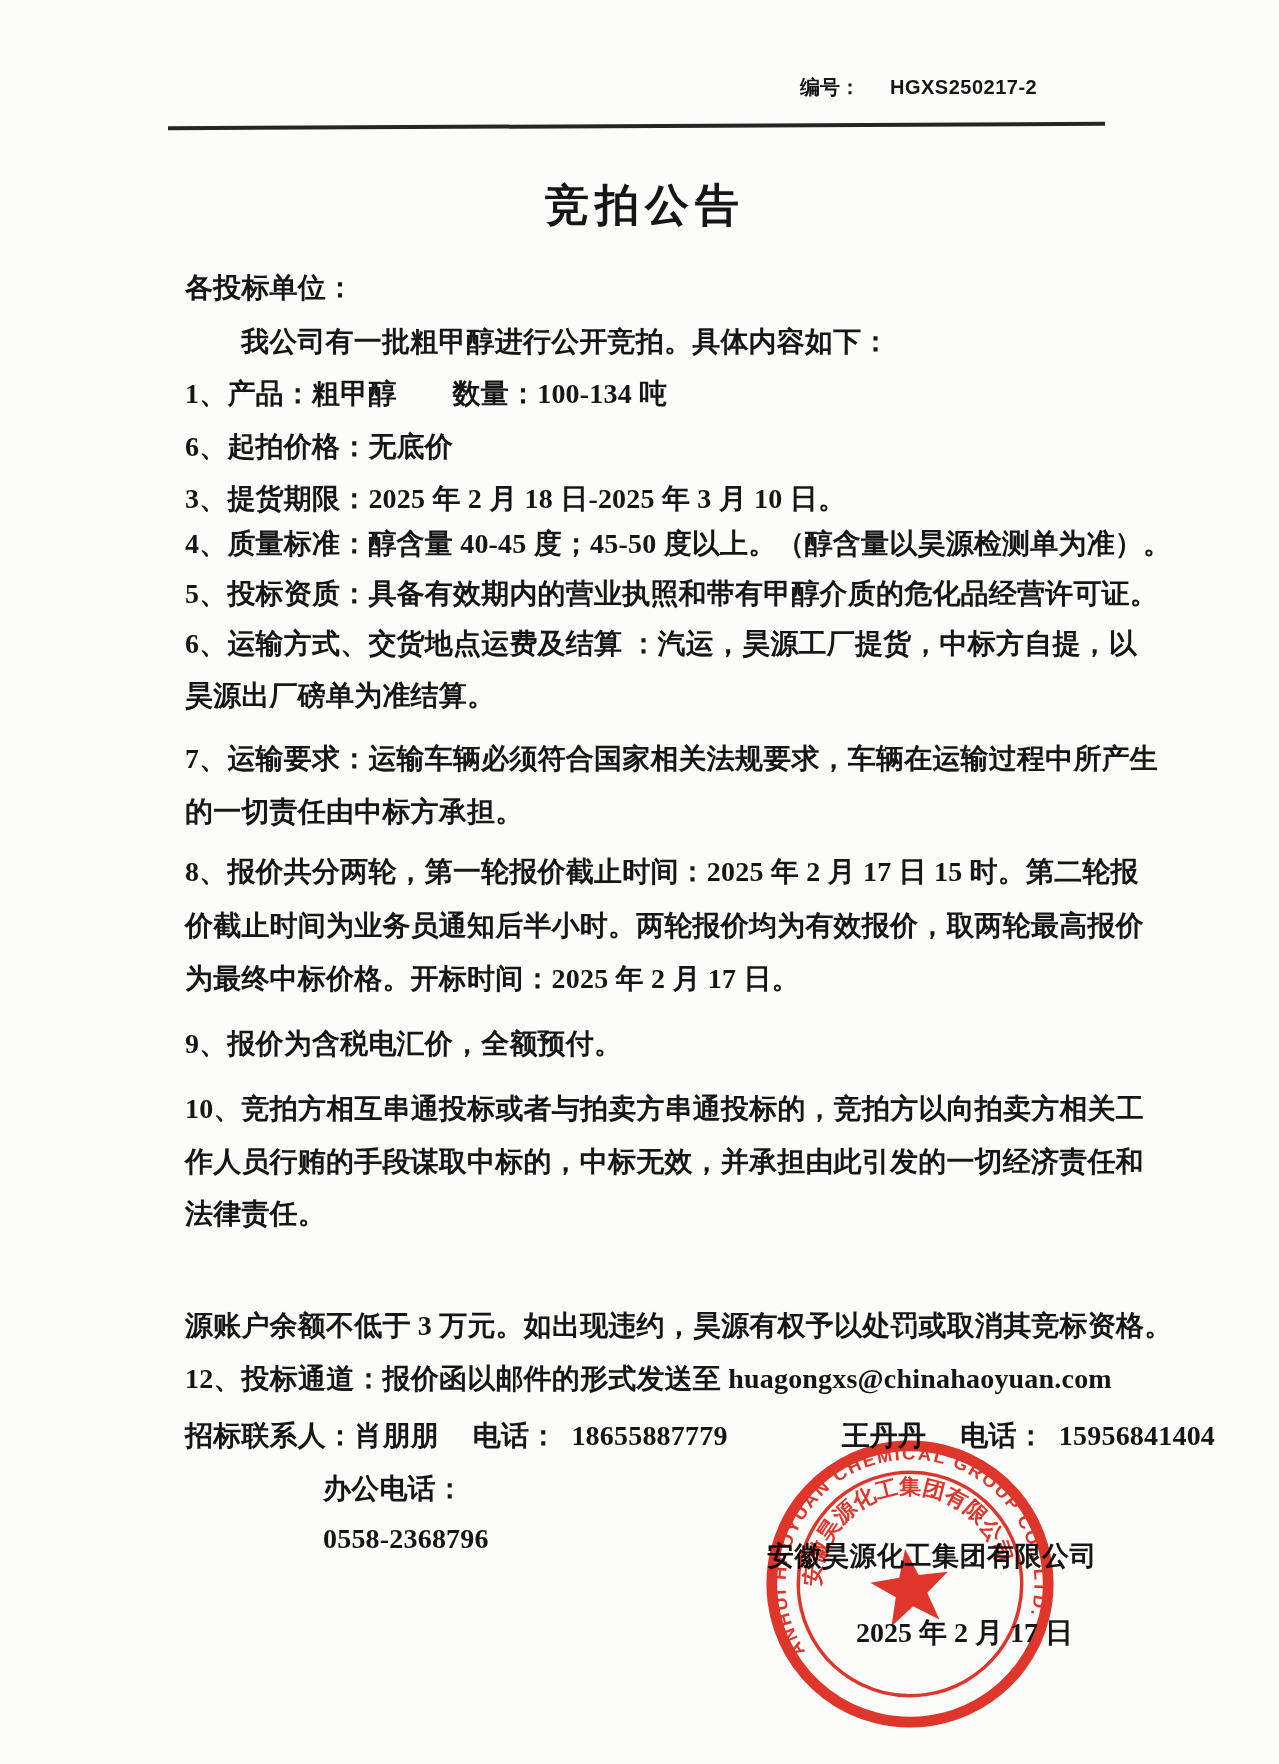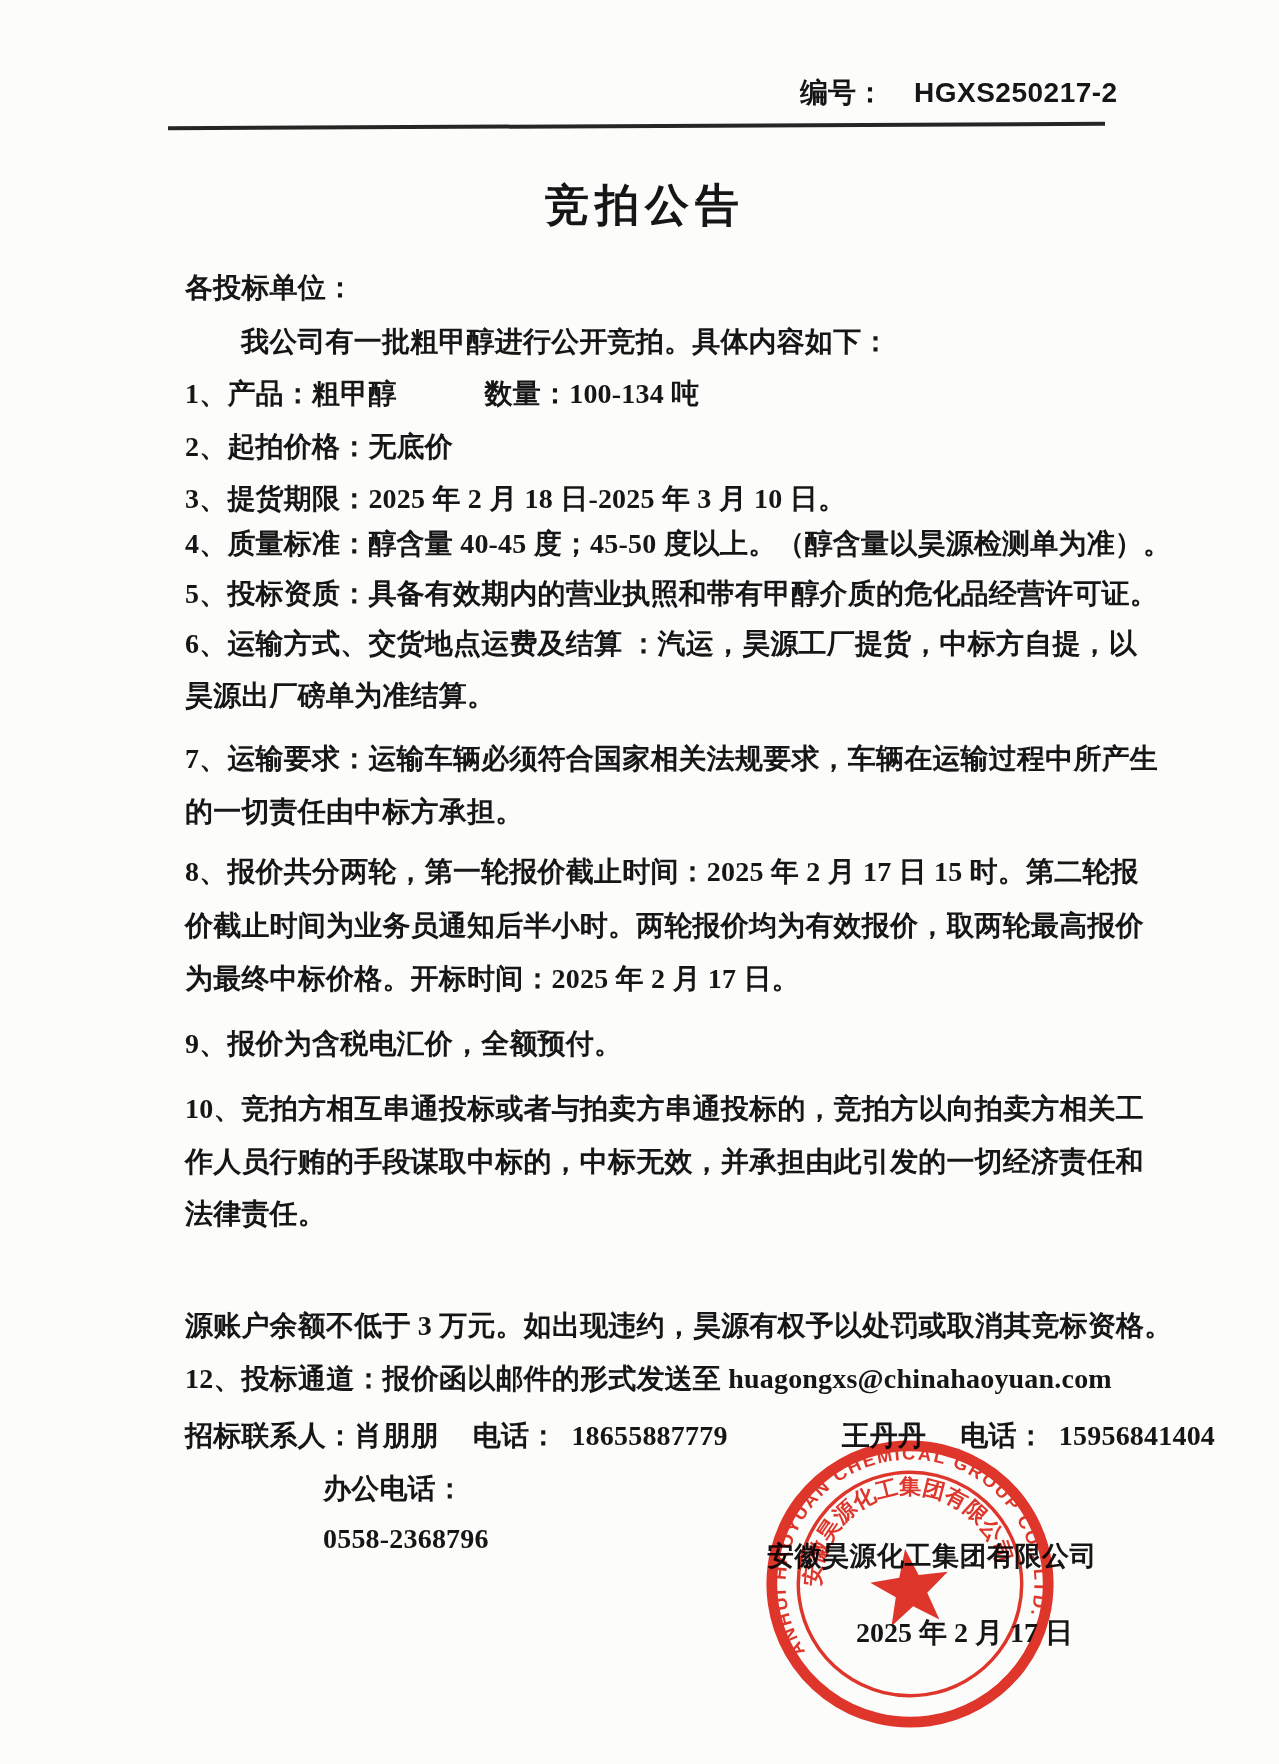--- a/index.html
+++ b/index.html
@@ -8,21 +8,21 @@
     width:1279px;height:1764px;
     margin:0 auto;
     background:#fcfcfb;
     overflow:hidden;
     font-family:"Liberation Serif","DejaVu Serif",serif;
     color:#161616;
   }
   .doc-number{
     position:absolute;top:74px;left:800px;
     display:flex;align-items:baseline;gap:30px;
-    font-weight:bold;font-size:28px;
+    font-weight:bold;font-size:20px;
     font-family:"Liberation Sans","DejaVu Sans",sans-serif;
     white-space:nowrap;
   }
   .doc-number .num-value{letter-spacing:.5px;}
   .divider{
     position:absolute;top:124px;left:168px;
     width:937px;height:3.5px;background:#262626;
     transform:rotate(-0.28deg);
   }
   .doc-title{
@@ -30,21 +30,21 @@
     text-align:center;
     font-size:44px;font-weight:bold;letter-spacing:6px;
     white-space:nowrap;
   }
   .bline{
     position:absolute;left:185px;
     font-size:28px;font-weight:600;line-height:40px;
     white-space:nowrap;letter-spacing:.2px;
   }
   .indented{left:241px;}
-  .item1{display:flex;gap:88px;}
+  .item1{display:flex;gap:56px;}
   .contact-row{display:flex;gap:34px;}
   .contact-row .pair{display:flex;gap:14px;align-items:flex-end;}
   .office-line{left:323px;display:flex;gap:10px;flex-direction:column;}
   .footer-company{
     position:absolute;top:1538px;left:767px;
     font-size:27px;font-weight:700;letter-spacing:.5px;
     white-space:nowrap;z-index:1;
   }
   .footer-date{
     position:absolute;top:1614px;left:856px;
@@ -73,21 +73,21 @@
   <div class="doc-title">竞拍公告</div>
 
   <div class="bline" style="top:268px">各投标单位：</div>
   <div class="bline indented" style="top:322px">我公司有一批粗甲醇进行公开竞拍。具体内容如下：</div>
 
   <div class="bline item1" style="top:374px">
     <span>1、产品：粗甲醇</span>
     <span>数量：100-134 吨</span>
   </div>
 
-  <div class="bline" style="top:427px">2、起拍价格：无底价</div>
+  <div class="bline" style="top:427px">6、起拍价格：无底价</div>
   <div class="bline" style="top:479px">3、提货期限：2025 年 2 月 18 日-2025 年 3 月 10 日。</div>
   <div class="bline" style="top:524px">4、质量标准：醇含量 40-45 度；45-50 度以上。（醇含量以昊源检测单为准）。</div>
   <div class="bline" style="top:574px">5、投标资质：具备有效期内的营业执照和带有甲醇介质的危化品经营许可证。</div>
   <div class="bline" style="top:624px">6、运输方式、交货地点运费及结算 ：汽运，昊源工厂提货，中标方自提，以</div>
   <div class="bline" style="top:676px">昊源出厂磅单为准结算。</div>
   <div class="bline" style="top:739px">7、运输要求：运输车辆必须符合国家相关法规要求，车辆在运输过程中所产生</div>
   <div class="bline" style="top:792px">的一切责任由中标方承担。</div>
   <div class="bline" style="top:852px">8、报价共分两轮，第一轮报价截止时间：2025 年 2 月 17 日 15 时。第二轮报</div>
   <div class="bline" style="top:906px">价截止时间为业务员通知后半小时。两轮报价均为有效报价，取两轮最高报价</div>
   <div class="bline" style="top:959px">为最终中标价格。开标时间：2025 年 2 月 17 日。</div>

